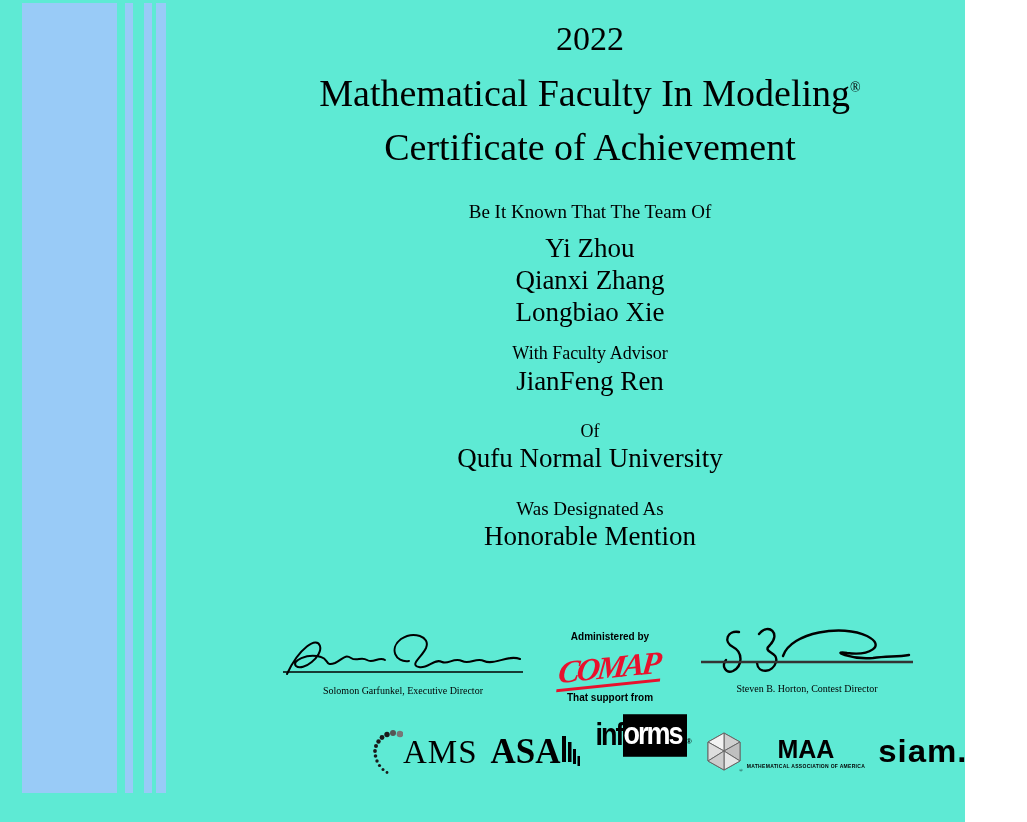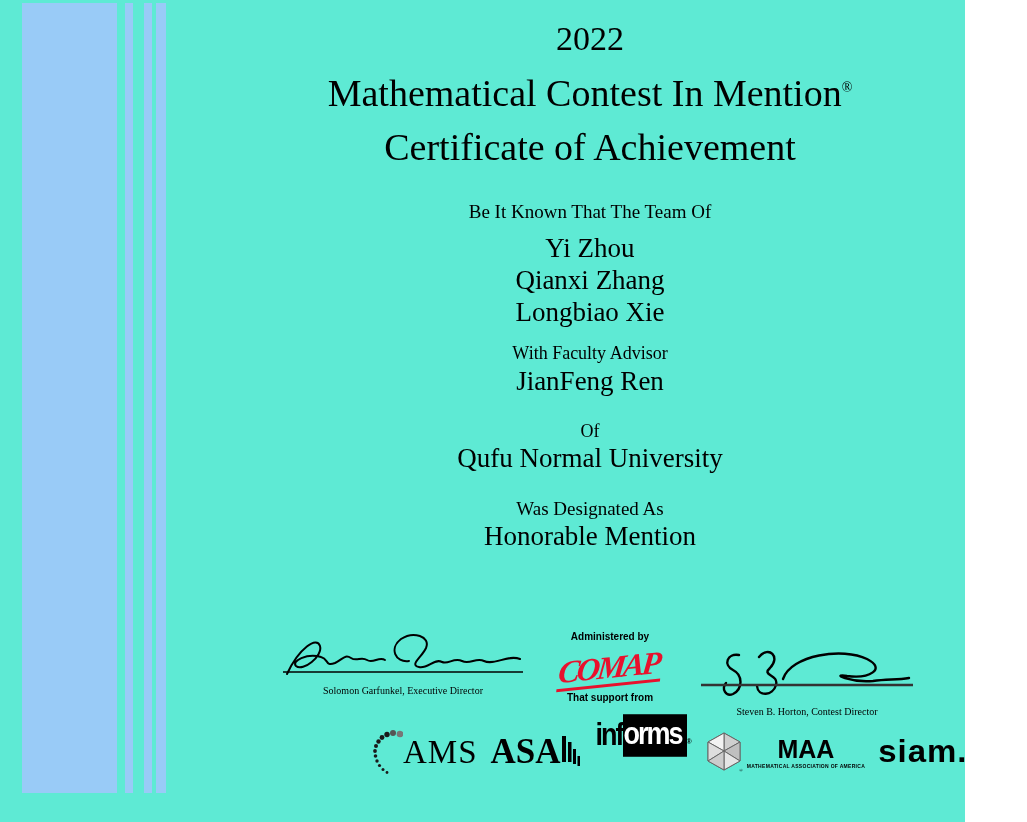--- a/index.html
+++ b/index.html
@@ -25,21 +25,21 @@
   .advisor-intro{top:343px;font-size:18px;}
   .advisor-name{top:366px;font-size:27px;}
   .of-label{top:421px;font-size:18px;}
   .institution{top:443px;font-size:27px;}
   .designation-intro{top:498px;}
   .designation{top:521px;font-size:27px;}
 
   
   .sigblock{position:absolute;text-align:center;}
   .sig-left{left:283px;top:626px;width:240px;}
-  .sig-right{left:701px;top:643px;width:212px;}
+  .sig-right{left:701px;top:620px;width:212px;}
   .sigblock svg{display:block;}
   .sig-label{font-size:10px;line-height:15px;margin-top:1px;white-space:nowrap;}
 
   
   .comap-block{position:absolute;left:540px;top:630px;width:140px;text-align:center;
                font-family:"Liberation Sans", sans-serif;}
   .admin-by,.support-from{font-size:10px;font-weight:bold;line-height:13px;}
   .comap-logo{display:inline-block;margin:7px 0 4px 0;color:#E8112D;
               font-family:"Liberation Serif", serif;
               font-style:italic;font-weight:bold;font-size:32px;line-height:34px;
@@ -70,21 +70,21 @@
 <body>
 
 <div id="page">
 
   <div class="bar bar-wide"></div>
   <div class="bar bar-s1"></div>
   <div class="bar bar-s2"></div>
   <div class="bar bar-s3"></div>
 
   <div class="cline year">2022</div>
-  <div class="cline title"><span>Mathematical Contest In Mention</span><sup>®</sup></div>
+  <div class="cline title"><span>Mathematical Faculty In Modeling</span><sup>®</sup></div>
   <div class="cline subtitle">Certificate of Achievement</div>
 
   <div class="cline intro-sm team-intro">Be It Known That The Team Of</div>
   <div class="cline members">
     <div>Yi Zhou</div>
     <div>Qianxi Zhang</div>
     <div>Longbiao Xie</div>
   </div>
 
   <div class="cline advisor-intro">With Faculty Advisor</div>

